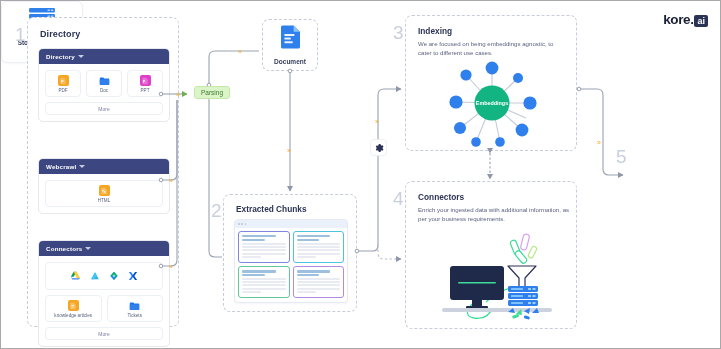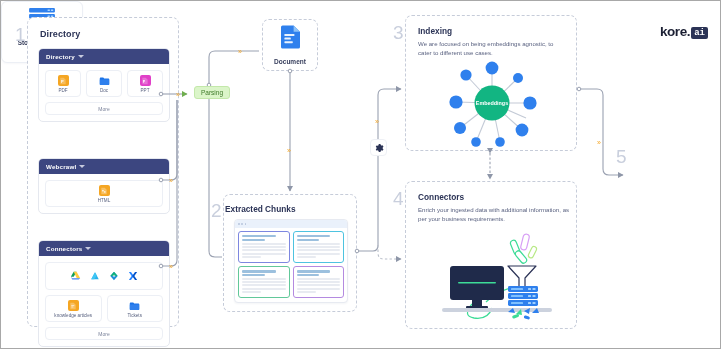--- a/index.html
+++ b/index.html
@@ -108,21 +108,21 @@
     left: 261px; top: 18px; width: 56px; height: 52px;
     display:flex; flex-direction:column; align-items:center; justify-content:center; gap:5px;
   }
   #document .lbl { font-size:6.5px; color:#39405e; font-weight:700; }
 
   
   #chunks {
     left: 222px; top: 193px; width: 134px; height: 118px;
   }
   #chunks-title {
-    position:absolute; left:1px; top:9px;
+    position:absolute; left:12px; top:9px;
     font-size:8.3px; font-weight:700; color:#2b3356;
   }
   #chunks-window {
     position:absolute; left:10px; top:24px; width:114px; height:84px;
     border:1px solid #e7eaf1; border-radius:4px; background:#fff; overflow:hidden;
     box-shadow: 0 1px 2px rgba(40,50,90,.05);
   }
   #chunks-bar {
     height:8px; background:#eaf1fb; display:flex; align-items:center; gap:1.5px; padding-left:3px;
   }
@@ -165,27 +165,26 @@
     display:flex; flex-direction:column; align-items:center; justify-content:center; gap:4px;
     box-shadow: 0 1px 2px rgba(40,50,90,.04);
   }
   #vectordb .lbl { font-size:6.4px; font-weight:700; color:#39405e; text-align:center; line-height:1.35; width:74px;}
 
   
   #logo {
     position:absolute; right:12px; top:11px;
     display:flex; align-items:center; font-size:13.5px; font-weight:700; color:#1b1f33;
     letter-spacing:-.4px;
-    margin-top:12px;
   }
   #logo .dot { color:#1b1f33; }
   #logo .ai {
     background:#2b3356; color:#fff; border-radius:2px;
     font-size:9px; padding:1px 3px; margin-left:1px; letter-spacing:0;
-    position:relative; top:1px;font-family:Liberation Mono, monospace;
+    position:relative; top:1px;
   }
 </style>
 </head>
 <body>
 
 <div id="root">
 
   <svg class="wires">
     <defs>
       <marker id="arw" markerWidth="6" markerHeight="6" refX="5" refY="3" orient="auto">

